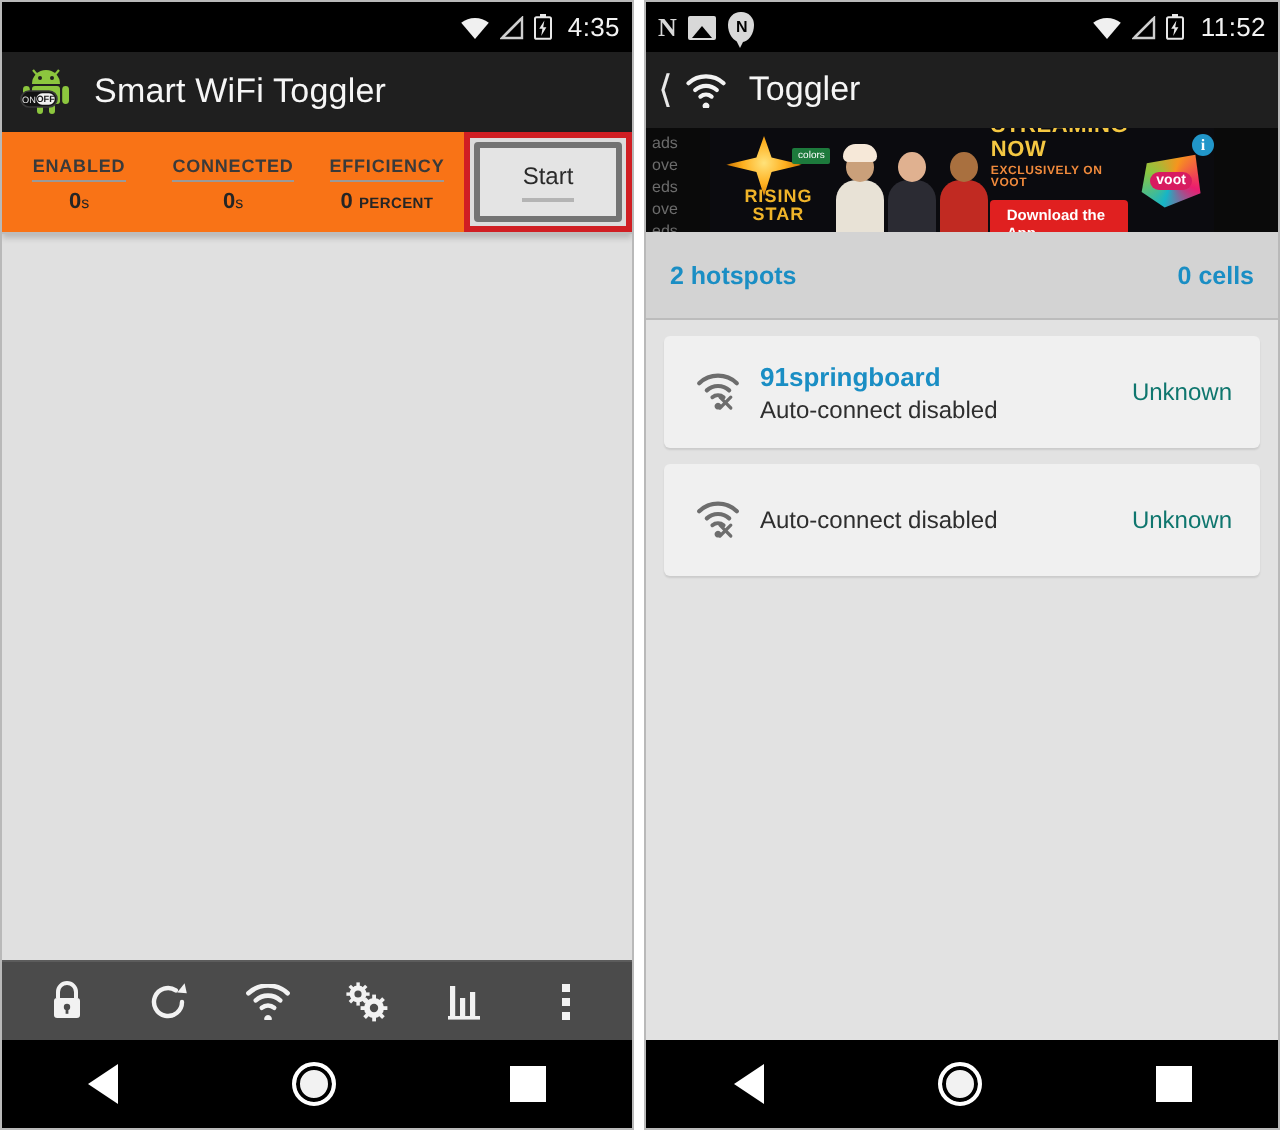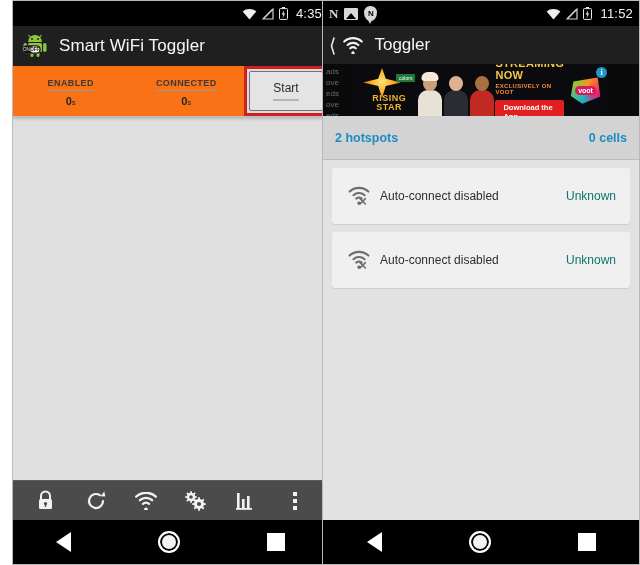--- a/index.html
+++ b/index.html
@@ -18,21 +18,21 @@
   
   .phone {
     position: absolute;
     top: 0;
     width: 317px;
     height: 565px;
     background: #e2e2e2;
     overflow: hidden;
     border: 1px solid #b9b9b9;
   }
-  .phone-left  { left: 12px; }
+  .phone-left  { left: 0; }
   .phone-right { left: 322px; width: 318px; }
 
   
   .statusbar {
     height: 25px;
     background: #000000;
     display: flex;
     align-items: center;
     padding: 0 6px;
     color: #f4f4f4;
@@ -124,21 +124,21 @@
   .start-wrap {
     width: 84px;
     border: 3px solid #d01e23;
     display: flex; align-items: center; justify-content: center;
     padding: 2px;
     background: #dcdcdc;
   }
   .start-btn {
     width: 100%; height: 100%;
     background: #e4e4e4;
-    border: 1px solid #737373;
+    border: 3px solid #737373;
     border-radius: 2px;
     display: flex; flex-direction: column;
     align-items: center; justify-content: center;
     gap: 4px;
   }
   .start-btn .lbl { font-size: 12px; color: #2a2a2a; }
   .start-btn .underline { width: 26px; height: 2px; background: #b4b4b4; }
 
   
   .body-left {
@@ -383,20 +383,26 @@
         </div>
       </div>
 
       <div class="stat">
         <div class="stat-label">CONNECTED</div>
         <div class="stat-value">
           <span>0</span><span class="unit">s</span>
         </div>
       </div>
 
+      <div class="stat">
+        <div class="stat-label">EFFICIENCY</div>
+        <div class="stat-value">
+          <span>0</span>&nbsp;<span class="unit-caps">PERCENT</span>
+        </div>
+      </div>
 
       <div class="start-wrap">
         <div class="start-btn">
           <div class="lbl">Start</div>
           <div class="underline"></div>
         </div>
       </div>
     </div>
 
     <div class="body-left"></div>
@@ -573,20 +579,21 @@
           <svg width="26" height="20" viewBox="0 0 26 20">
             <path d="M13 15.4 a1.7 1.7 0 1 0 0.01 0" fill="#6d6d6d"></path>
             <path d="M7.4 9.2 A8.2 8.2 0 0 1 18.6 9.2" fill="none" stroke="#6d6d6d" stroke-width="2.1" stroke-linecap="round"></path>
             <path d="M3.6 5.6 A13.6 13.6 0 0 1 22.4 5.6" fill="none" stroke="#6d6d6d" stroke-width="2.1" stroke-linecap="round"></path>
             <path d="M10.2 12.6 A4.5 4.5 0 0 1 15.8 12.6" fill="none" stroke="#6d6d6d" stroke-width="2" stroke-linecap="round"></path>
             <path d="M14 12.6 L19.4 18" stroke="#6d6d6d" stroke-width="1.6" stroke-linecap="round"></path>
             <path d="M19.4 12.6 L14 18" stroke="#6d6d6d" stroke-width="1.6" stroke-linecap="round"></path>
           </svg>
         </div>
         <div class="meta">
+          <div class="net-ssid">91springboard</div>
           <div class="net-sub">Auto-connect disabled</div>
         </div>
         <div class="net-state">Unknown</div>
       </div>
 
       <div class="netcard">
         <div class="wifi-box">
           <svg width="26" height="20" viewBox="0 0 26 20">
             <path d="M13 15.4 a1.7 1.7 0 1 0 0.01 0" fill="#6d6d6d"></path>
             <path d="M7.4 9.2 A8.2 8.2 0 0 1 18.6 9.2" fill="none" stroke="#6d6d6d" stroke-width="2.1" stroke-linecap="round"></path>

